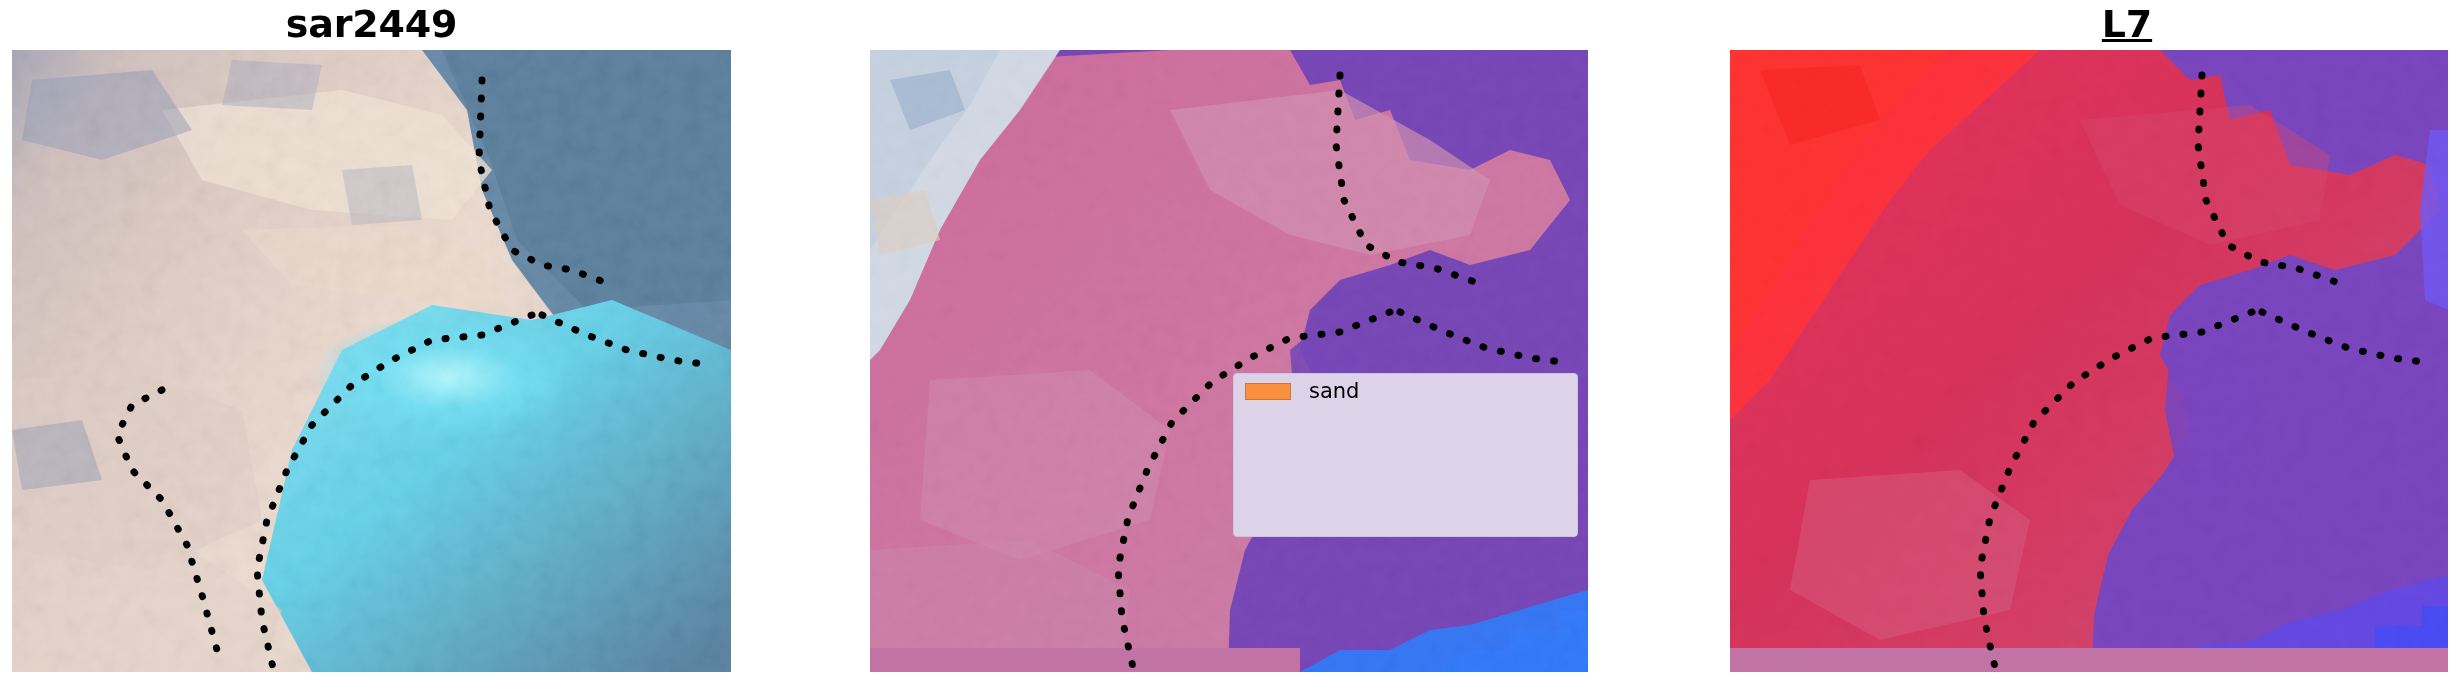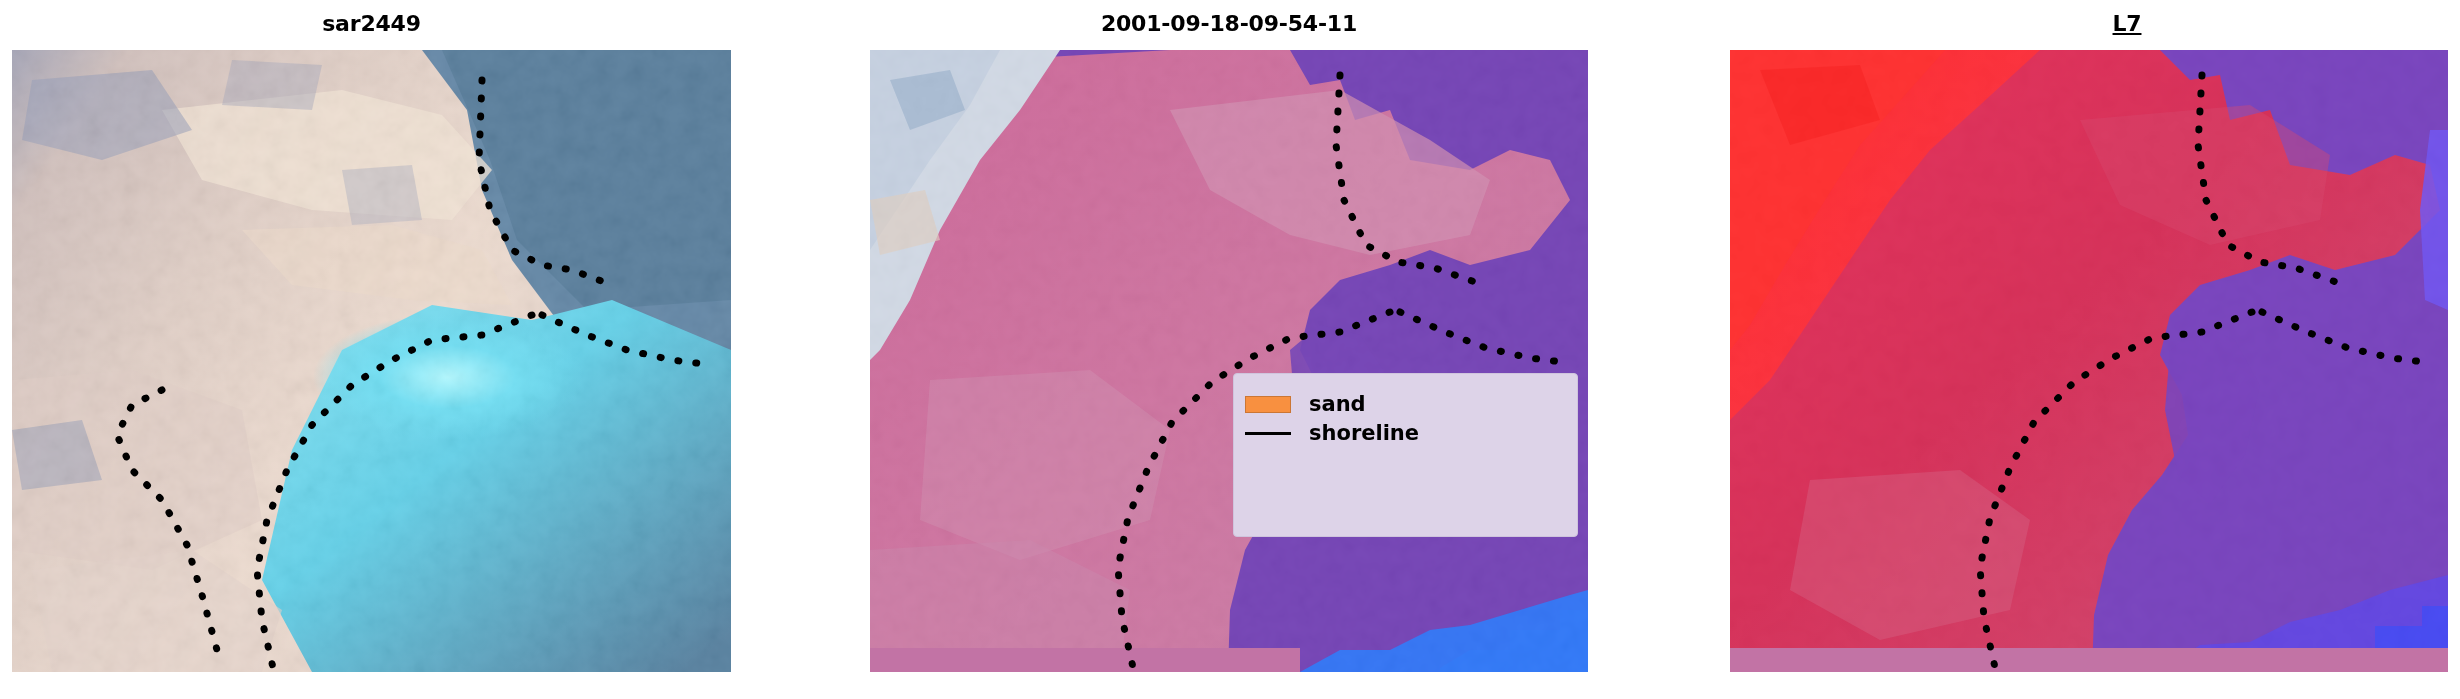--- a/index.html
+++ b/index.html
@@ -26,21 +26,21 @@
     top: 50px;
     height: 622px;
     overflow: hidden;
   }
   .panel-title {
     position: absolute;
     top: 4px;
     height: 40px;
     line-height: 40px;
     text-align: center;
-    font-size: 22px;
+    font-size: 38px;
     font-weight: bold;
     color: #000000;
     letter-spacing: -0.2px;
     white-space: nowrap;
   }
   .panel-canvas {
     position: absolute;
     left: 0; top: 0;
     width: 100%;
     height: 100%;
@@ -50,23 +50,22 @@
   .legend {
     position: absolute;
     left: 1233px;
     top: 373px;
     width: 345px;
     height: 164px;
     background: #DDD3E8;
     border: 1px solid #cfc4dd;
     border-radius: 4px;
     box-sizing: border-box;
-    padding: 16px 10px 9px 11px;
+    padding: 3px 10px 9px 11px;
     z-index: 40;
-    font-weight: bold;
   }
   .legend-row {
     display: flex;
     align-items: center;
     height: 29px;
   }
   .legend-swatch {
     width: 46px;
     height: 17px;
     margin-right: 18px;
@@ -147,21 +146,20 @@
       <rect x="0" y="0" width="719" height="622" filter="url(#px1)" fill="#ffffff" opacity="0.25"></rect>
 
       <path d="M470,30 L467,110 L478,160 L500,200 L530,215 L560,220 L600,235" fill="none" stroke="#000000" stroke-width="7" stroke-linecap="round" stroke-dasharray="1 17"></path>
       <path d="M520,265 L470,285 L420,290 L380,310 L340,335 L300,375 L275,420
                L255,470 L245,520 L250,570 L262,622" fill="none" stroke="#000000" stroke-width="7" stroke-linecap="round" stroke-dasharray="1 17"></path>
       <path d="M530,265 L575,285 L615,300 L660,310 L700,315" fill="none" stroke="#000000" stroke-width="7" stroke-linecap="round" stroke-dasharray="1 17"></path>
       <path d="M150,340 L120,355 L105,385 L120,420 L150,450 L175,495 L190,545 L205,600" fill="none" stroke="#000000" stroke-width="7" stroke-linecap="round" stroke-dasharray="1 17"></path>
     </svg>
   </div>
 
-  <div class="panel-title" style="left:870px; width:718px;">2001-09-18-09-54-11</div>
 
   <div class="panel" style="left:870px; width:718px;">
     <svg class="panel-canvas" viewBox="0 0 718 622" preserveAspectRatio="none">
       <defs>
         <filter id="px2" x="0" y="0" width="100%" height="100%">
           <feTurbulence type="fractalNoise" baseFrequency="0.07" numOctaves="2" seed="13" result="n"></feTurbulence>
           <feColorMatrix in="n" type="saturate" values="0" result="g"></feColorMatrix>
           <feComponentTransfer in="g" result="g2">
             <feFuncA type="table" tableValues="0 0.4"></feFuncA>
           </feComponentTransfer>
@@ -267,21 +265,17 @@
 
   <div class="legend">
 
     <div class="legend-row">
       <span class="legend-swatch" style="background:#F89040;"></span>
       <span class="legend-label">sand</span>
     </div>
 
 
 
-    <div class="legend-row">
-      <span class="legend-swatch line-style"></span>
-      <span class="legend-label">shoreline</span>
-    </div>
 
 
   </div>
 
 </div>
 
 </body></html>

